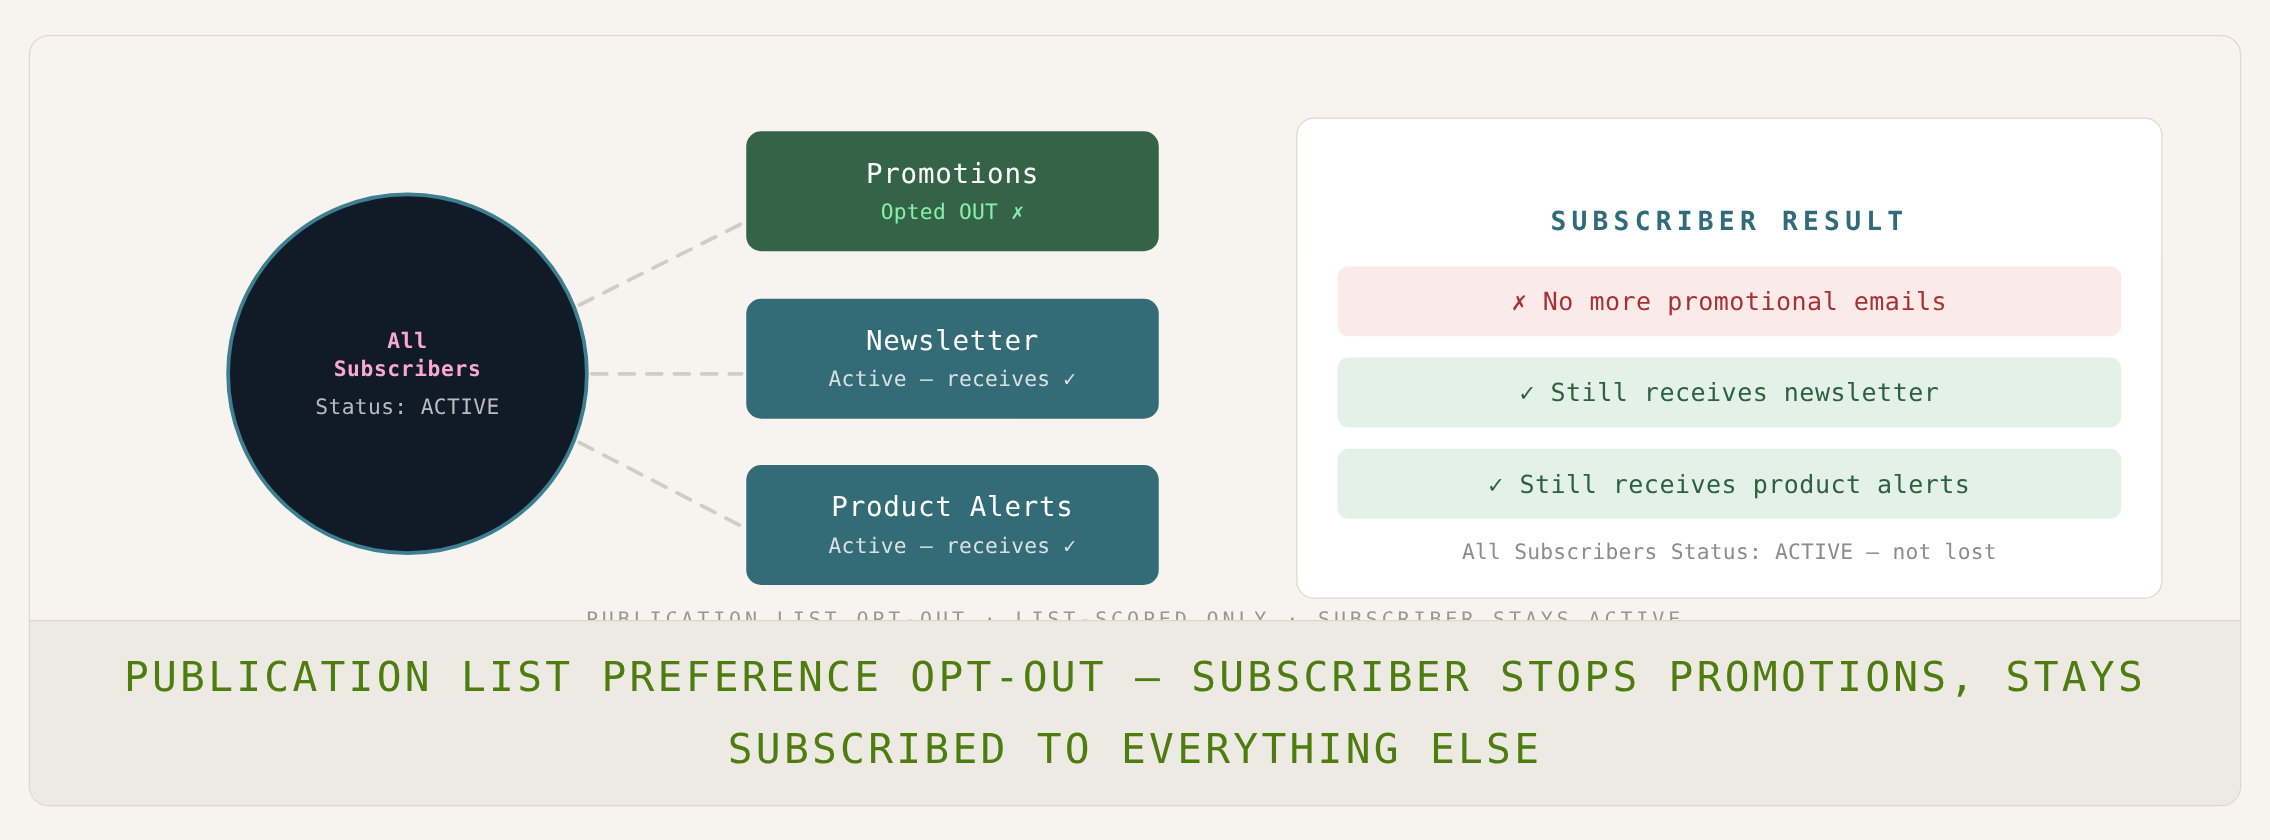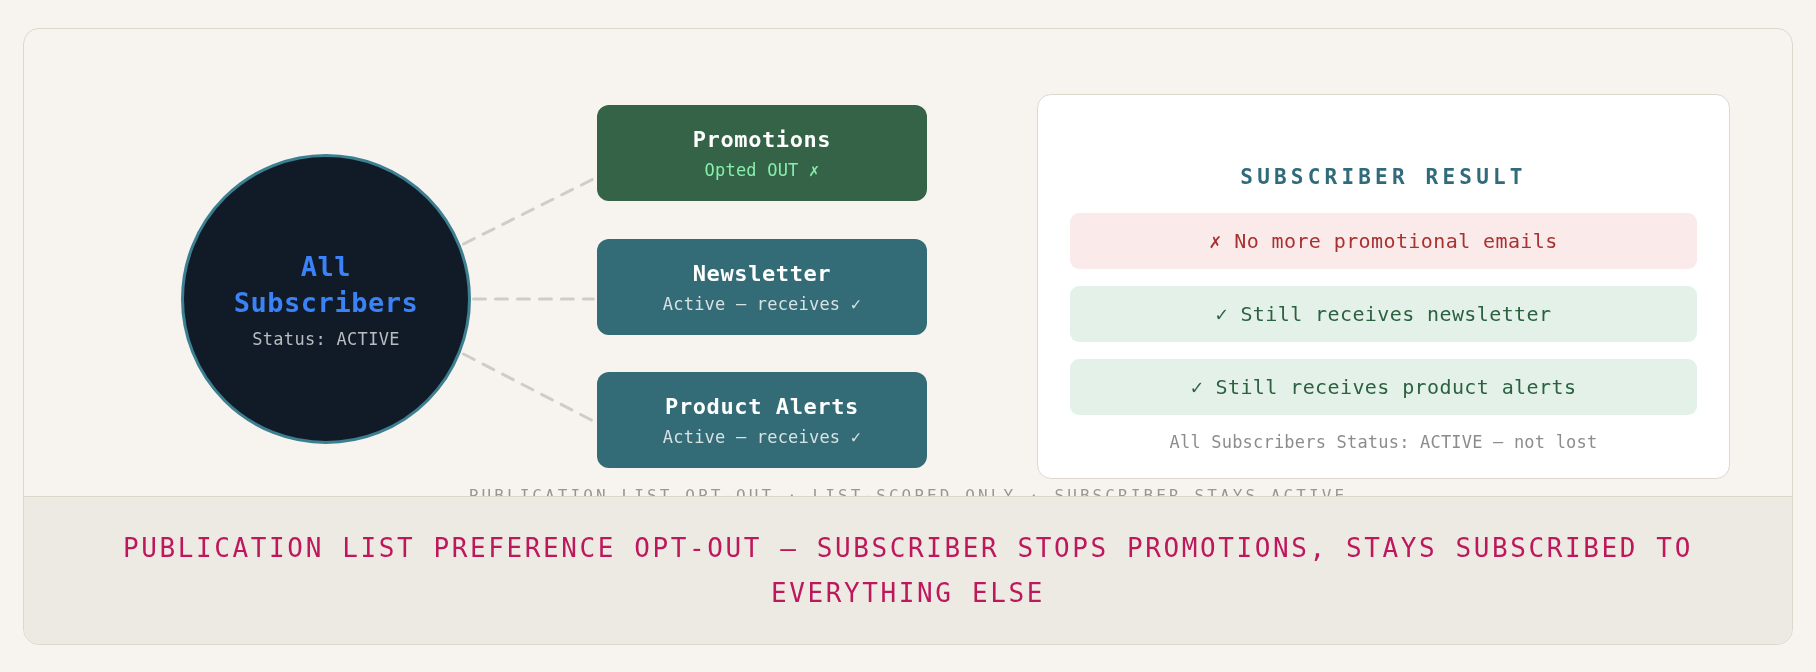--- a/index.html
+++ b/index.html
@@ -53,22 +53,22 @@
     border-radius: 50%;
     background: #111b27;
     border: 3px solid #3c7f90;
     display: flex;
     flex-direction: column;
     align-items: center;
     justify-content: center;
     text-align: center;
   }
   .hub-title {
-    color: #3b82f6;
-    font-size: 27px;
+    color: #f9a8d4;
+    font-size: 17px;
     font-weight: bold;
     line-height: 1.33;
     letter-spacing: 0.5px;
   }
   .hub-status {
     margin-top: 9px;
     color: #b9bcc1;
     font-size: 17px;
     letter-spacing: 0.3px;
   }
@@ -86,21 +86,21 @@
     align-items: center;
     justify-content: center;
     color: #ffffff;
   }
   .card-0 { top: 76px;  background: #356347; }
   .card-1 { top: 210px; background: #336b77; }
   .card-2 { top: 343px; background: #336b77; }
 
   .card-title {
     font-size: 22px;
-    font-weight: bold;
+    font-weight: normal;
     letter-spacing: 0.6px;
   }
   .card-sub {
     margin-top: 8px;
     font-size: 17px;
     color: #d8e2e2;
     letter-spacing: 0.2px;
   }
   .card-0 .card-sub { color: #86efac; }
 
@@ -168,22 +168,22 @@
     box-sizing: border-box;
     background: #edeae3;
     border-top: 1.5px solid #ded8cc;
     display: flex;
     align-items: center;
     justify-content: center;
     padding: 0 48px;
   }
   .footer-text {
     text-align: center;
-    color: #be185d;
-    font-size: 26px;
+    color: #4d7c0f;
+    font-size: 33px;
     letter-spacing: 2.6px;
     line-height: 1.72;
   }
 </style>
 </head>
 <body>
 
 <div class="frame">
 
   <div class="stage">

